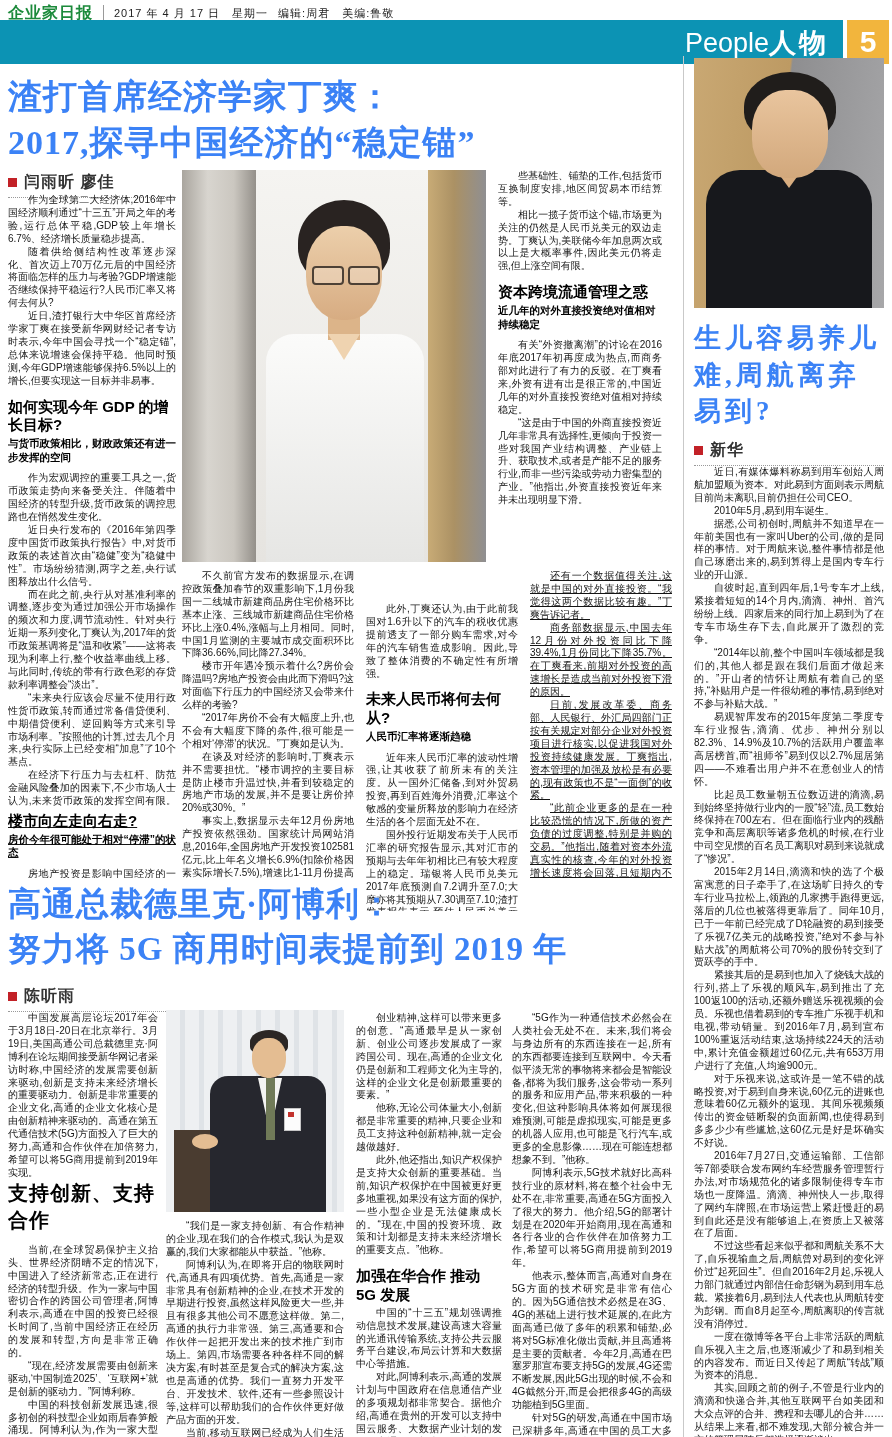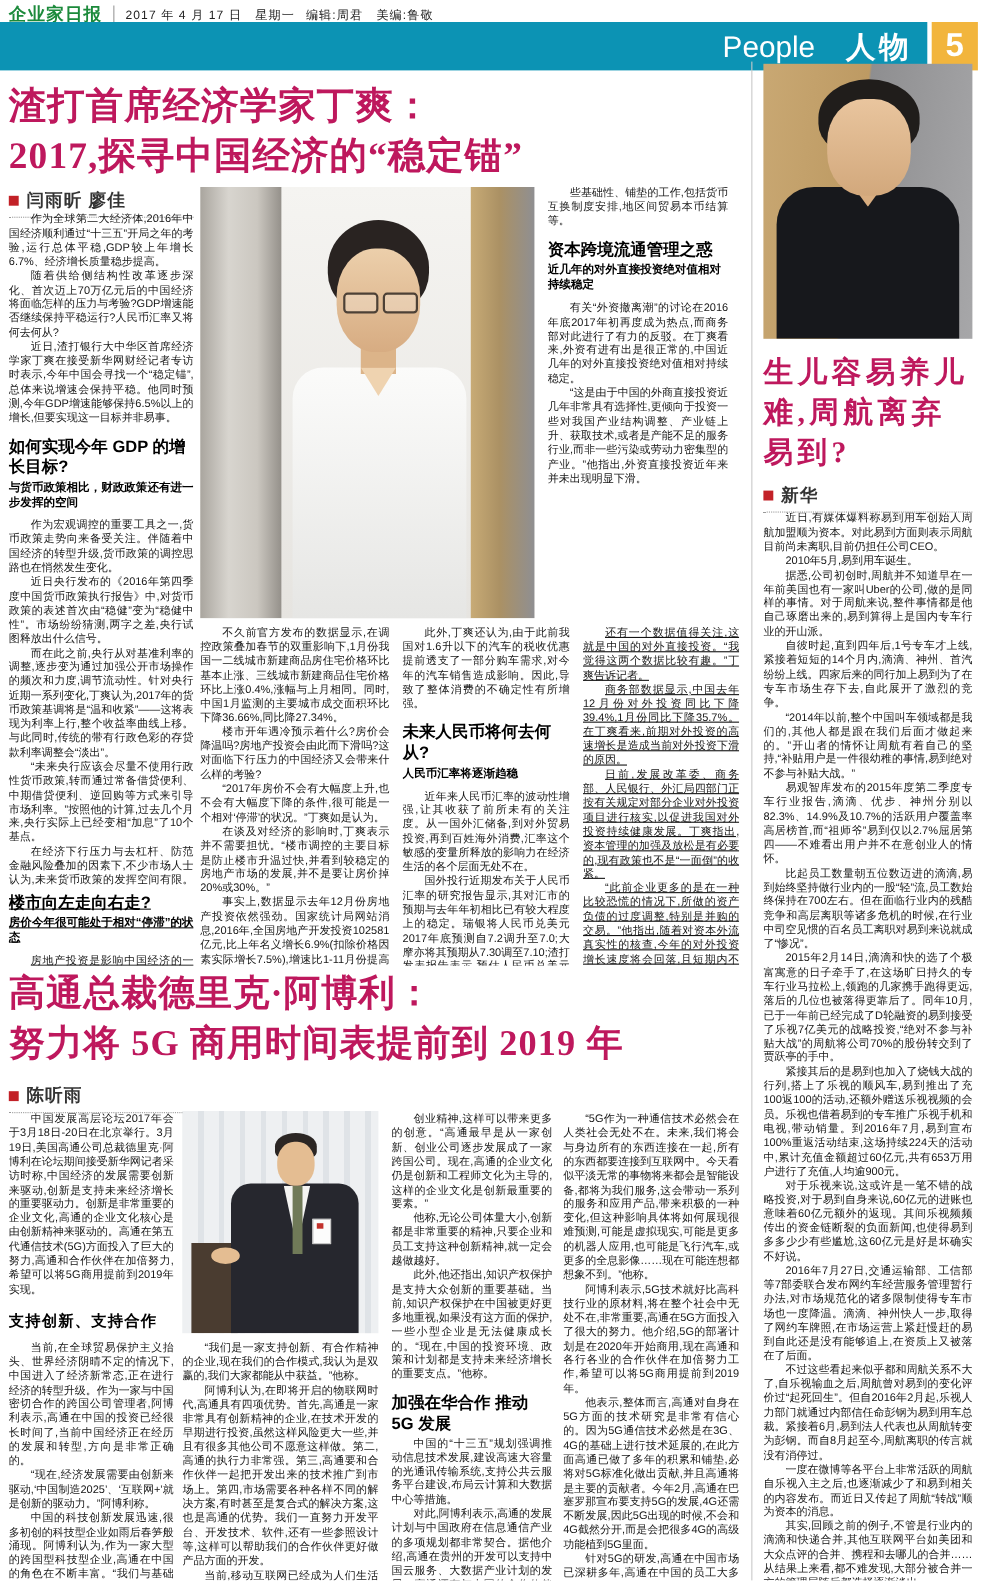--- a/index.html
+++ b/index.html
@@ -4,40 +4,40 @@
 <style>
   html,body{margin:0;padding:0;background:#fff;}
   #page{position:relative;width:892px;height:1437px;background:#fff;overflow:hidden;
         font-family:"Liberation Sans","DejaVu Sans",sans-serif;color:#141414;}
   
   .hdr{position:absolute;left:8px;top:4px;height:18px;display:flex;align-items:center;gap:10px;}
   .paper-logo{font-family:"Liberation Serif","DejaVu Serif",serif;font-weight:700;font-size:16px;color:#1c8a3b;letter-spacing:1px;}
   .hdr-sep{width:1px;height:16px;background:#9a9a9a;}
   .hdr-date{font-size:11px;color:#222;letter-spacing:1px;}
   .banner{position:absolute;left:0;top:20px;width:843px;height:44px;background:#0c93b4;}
-  .banner-label{position:absolute;right:14px;top:5px;color:#fff;font-size:27px;display:flex;align-items:baseline;gap:28px;}
+  .banner-label{position:absolute;right:14px;top:5px;color:#fff;font-size:27px;display:flex;align-items:baseline;gap:0;}
   .banner-en{font-weight:400;}
   .banner-cn{font-weight:700;letter-spacing:3px;}
   .pagebox{position:absolute;left:847px;top:20px;width:42px;height:44px;background:#f2b53d;color:#fff;
            font-size:30px;font-weight:700;display:flex;align-items:center;justify-content:center;}
   
-  .hl{position:absolute;font-family:"Liberation Serif","DejaVu Serif",serif;font-weight:700;color:#be185d;margin:0;}
+  .hl{position:absolute;font-family:"Liberation Serif","DejaVu Serif",serif;font-weight:700;color:#3b82f6;margin:0;}
   .hl1{left:8px;top:74px;font-size:34px;line-height:1.34;letter-spacing:1px;width:640px;}
   .hl3{left:8px;top:882px;font-size:33px;line-height:1.36;letter-spacing:1px;width:660px;}
   .hl2{left:694px;top:320px;font-size:27px;line-height:1.36;letter-spacing:4px;width:192px;}
   .byline{position:absolute;display:block;}
   .byrow{display:flex;align-items:center;gap:7px;}
   .bysq{width:9px;height:9px;background:#c22127;display:inline-block;}
   .byname{font-size:16px;font-weight:700;color:#333;letter-spacing:1px;}
   .byrule{border-bottom:1px dotted #999;margin-top:4px;}
   .col{position:absolute;overflow:hidden;}
   .bp{margin:0;text-indent:2em;text-align:justify;font-size:10px;line-height:12.9px;color:#161616;}
   .sub-h{font-weight:700;color:#000;margin:10px 0 2px;font-size:15px;line-height:1.25;}
   .sub-d{font-weight:700;color:#000;margin:0 0 8px;font-size:10.5px;line-height:1.3;}
-  .sub-big{font-weight:700;color:#000;margin:12px 0 10px;font-size:14px;letter-spacing:1px;}
+  .sub-big{font-weight:700;color:#000;margin:0 0 10px;font-size:20px;letter-spacing:1px;}
   .vrule{position:absolute;left:683px;top:56px;width:1px;height:1381px;background:#c9c9c9;}
   
   .photo{position:absolute;overflow:hidden;}
   .abs{position:absolute;}
   
   .ph1{left:182px;top:170px;width:304px;height:392px;background:linear-gradient(180deg,#efeeeb,#e2e0db);}
   .ph1-l{left:0;top:0;width:74px;height:100%;background:linear-gradient(90deg,#a9a59e,#d8d5cf 35%,#cbc7c0 70%,#94908a);}
   .ph1-r{right:0;top:0;width:58px;height:100%;background:linear-gradient(90deg,#c8ab76,#ab9164 45%,#8f8f92);}
   .ph1-panel{left:74px;top:0;width:172px;height:100%;background:linear-gradient(180deg,#f5f4f1,#e6e4e0);}
   .ph1-hair{left:116px;top:30px;width:92px;height:86px;background:#292321;border-radius:50% 50% 44% 44%;}
@@ -133,39 +133,40 @@
     <div class="sub-h" style="margin-top:0;">楼市向左走向右走?</div>
     <div class="sub-d">房价今年很可能处于相对“停滞”的状态</div>
     <div>
         <p class="bp">房地产投资是影响中国经济的一个重要方面,而楼市涨跌也永远牵动着人们的神经。</p>
       </div>
   </div>
 
   <div class="col" style="left:498px;top:170px;width:164px;height:392px;">
     <div>
         <p class="bp">些基础性、铺垫的工作,包括货币互换制度安排,地区间贸易本币结算等。</p>
+        <p class="bp">相比一揽子货币这个锚,市场更为关注的仍然是人民币兑美元的双边走势。丁爽认为,美联储今年加息两次或以上是大概率事件,因此美元仍将走强,但上涨空间有限。</p>
       </div>
     <div class="sub-h">资本跨境流通管理之惑</div>
     <div class="sub-d">近几年的对外直接投资绝对值相对持续稳定</div>
     <div>
         <p class="bp">有关“外资撤离潮”的讨论在2016年底2017年初再度成为热点,而商务部对此进行了有力的反驳。在丁爽看来,外资有进有出是很正常的,中国近几年的对外直接投资绝对值相对持续稳定。</p>
         <p class="bp">“这是由于中国的外商直接投资近几年非常具有选择性,更倾向于投资一些对我国产业结构调整、产业链上升、获取技术,或者是产能不足的服务行业,而非一些污染或劳动力密集型的产业。”他指出,外资直接投资近年来并未出现明显下滑。</p>
       </div>
   </div>
 
   <div class="col" style="left:182px;top:570px;width:172px;height:308px;">
     <div>
         <p class="bp">不久前官方发布的数据显示,在调控政策叠加春节的双重影响下,1月份我国一二线城市新建商品房住宅价格环比基本止涨、三线城市新建商品住宅价格环比上涨0.4%,涨幅与上月相同。同时,中国1月监测的主要城市成交面积环比下降36.66%,同比降27.34%。</p>
         <p class="bp">楼市开年遇冷预示着什么?房价会降温吗?房地产投资会由此而下滑吗?这对面临下行压力的中国经济又会带来什么样的考验?</p>
         <p class="bp">“2017年房价不会有大幅度上升,也不会有大幅度下降的条件,很可能是一个相对‘停滞’的状况。”丁爽如是认为。</p>
         <p class="bp">在谈及对经济的影响时,丁爽表示并不需要担忧。“楼市调控的主要目标是防止楼市升温过快,并看到较稳定的房地产市场的发展,并不是要让房价掉20%或30%。”</p>
         <p class="bp">事实上,数据显示去年12月份房地产投资依然强劲。国家统计局网站消息,2016年,全国房地产开发投资102581亿元,比上年名义增长6.9%(扣除价格因素实际增长7.5%),增速比1-11月份提高0.4个百分点。</p>
       </div>
   </div>
-  <div class="col" style="left:366px;top:570px;width:152px;height:308px;">
+  <div class="col" style="left:366px;top:603px;width:152px;height:308px;">
     <div>
         <p class="bp">此外,丁爽还认为,由于此前我国对1.6升以下的汽车的税收优惠提前透支了一部分购车需求,对今年的汽车销售造成影响。因此,导致了整体消费的不确定性有所增强。</p>
       </div>
     <div class="sub-h">未来人民币将何去何从?</div>
     <div class="sub-d">人民币汇率将逐渐趋稳</div>
     <div>
         <p class="bp">近年来人民币汇率的波动性增强,让其收获了前所未有的关注度。从一国外汇储备,到对外贸易投资,再到百姓海外消费,汇率这个敏感的变量所释放的影响力在经济生活的各个层面无处不在。</p>
         <p class="bp">国外投行近期发布关于人民币汇率的研究报告显示,其对汇市的预期与去年年初相比已有较大程度上的稳定。瑞银将人民币兑美元2017年底预测自7.2调升至7.0;大摩亦将其预期从7.30调至7.10;渣打发表报告表示,预估人民币兑美元将贬值3%来到7.06。</p>
       </div>
   </div>

